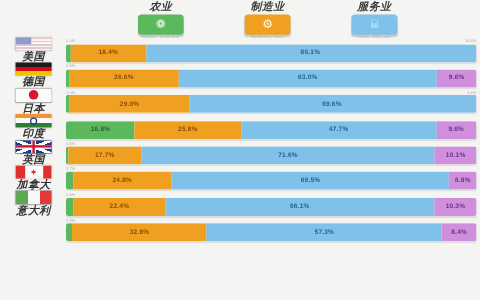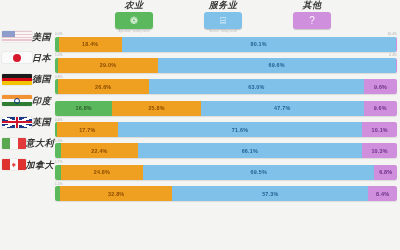--- a/index.html
+++ b/index.html
@@ -26,21 +26,21 @@
     box-shadow:0 1px 1px rgba(0,0,0,.18);
     font-size:9px;color:#fff;position:relative;overflow:hidden;
   }
   .chip-glyph{font-size:10px;line-height:1;opacity:.92;}
 
   
   .rows{position:absolute;left:0;top:33px;width:400px;}
   .row{position:relative;height:21.4px;}
   .row-label{
     position:absolute;left:2px;top:-2px;width:52px;
-    display:flex;flex-direction:row;align-items:center;
+    display:flex;flex-direction:column;align-items:center;
   }
   .flag{
     width:30px;height:11px;border-radius:1px;overflow:hidden;position:relative;
     box-shadow:0 0 1px rgba(0,0,0,.35);
   }
   .cname{
     font-size:9px;font-weight:bold;font-style:italic;color:#333;
     line-height:10px;letter-spacing:.5px;white-space:nowrap;
   }
 
@@ -109,31 +109,32 @@
 
   <div class="legend" id="legend">
       <div class="legend-item">
         <div class="legend-label">农业</div>
         <div class="legend-chip" style="background: rgb(92, 184, 92);">
           <span class="chip-glyph">❁</span>
         </div>
         <div style="font-size: 2.6px; color: rgb(189, 189, 189); margin-top: 1px; white-space: nowrap;">Agriculture · primary sector</div>
       </div>
       <div class="legend-item">
+        <div class="legend-label">制造业</div>
+        <div class="legend-chip" style="background: rgb(240, 160, 32);">
+          <span class="chip-glyph">⚙</span>
+        </div>
+        <div style="font-size: 2.6px; color: rgb(189, 189, 189); margin-top: 1px; white-space: nowrap;">Manufacturing · industry</div>
+      </div>
+      <div class="legend-item">
         <div class="legend-label">服务业</div>
         <div class="legend-chip" style="background: rgb(127, 193, 232);">
           <span class="chip-glyph">⌸</span>
         </div>
         <div style="font-size: 2.6px; color: rgb(189, 189, 189); margin-top: 1px; white-space: nowrap;">Services · tertiary sector</div>
-      </div>
-      <div class="legend-item">
-        <div class="legend-label">其他</div>
-        <div class="legend-chip" style="background: rgb(207, 143, 221);">
-          <span class="chip-glyph">?</span>
-        </div>
       </div>
     </div>
 
   <div class="rows" id="rows">
       <div class="row">
         <div class="row-label">
           <div class="flag f-us">
             <div class="stripes"></div>
             <div class="canton"></div>
           </div>
@@ -145,50 +146,50 @@
         </div>
         <div class="track">
           <div class="seg agri" style="width: 1.1%; background: rgb(92, 184, 92);"></div>
           <div class="seg manu" style="width: 18.4%; background: rgb(240, 160, 32);">18.4%</div>
           <div class="seg serv" style="width: 80.1%; background: rgb(127, 193, 232);">80.1%</div>
           <div class="seg othr" style="width: 0.4%; background: rgb(207, 143, 221);"></div>
         </div>
       </div>
       <div class="row">
         <div class="row-label">
+          <div class="flag f-de"></div>
+          <div class="cname">德国</div>
+        </div>
+        <div class="axis">
+          <span>0.8%</span>
+          <span></span>
+        </div>
+        <div class="track">
+          <div class="seg agri" style="width: 0.8%; background: rgb(92, 184, 92);"></div>
+          <div class="seg manu" style="width: 26.6%; background: rgb(240, 160, 32);">26.6%</div>
+          <div class="seg serv" style="width: 63%; background: rgb(127, 193, 232);">63.0%</div>
+          <div class="seg othr" style="width: 9.6%; background: rgb(207, 143, 221);">9.6%</div>
+        </div>
+      </div>
+      <div class="row">
+        <div class="row-label">
           <div class="flag f-jp">
             <div class="dot"></div>
           </div>
           <div class="cname">日本</div>
         </div>
         <div class="axis">
           <span>1.0%</span>
           <span>0.4%</span>
         </div>
         <div class="track">
           <div class="seg agri" style="width: 1%; background: rgb(92, 184, 92);"></div>
           <div class="seg manu" style="width: 29%; background: rgb(240, 160, 32);">29.0%</div>
           <div class="seg serv" style="width: 69.6%; background: rgb(127, 193, 232);">69.6%</div>
           <div class="seg othr" style="width: 0.4%; background: rgb(207, 143, 221);"></div>
-        </div>
-      </div>
-      <div class="row">
-        <div class="row-label">
-          <div class="flag f-de"></div>
-          <div class="cname">德国</div>
-        </div>
-        <div class="axis">
-          <span>0.8%</span>
-          <span></span>
-        </div>
-        <div class="track">
-          <div class="seg agri" style="width: 0.8%; background: rgb(92, 184, 92);"></div>
-          <div class="seg manu" style="width: 26.6%; background: rgb(240, 160, 32);">26.6%</div>
-          <div class="seg serv" style="width: 63%; background: rgb(127, 193, 232);">63.0%</div>
-          <div class="seg othr" style="width: 9.6%; background: rgb(207, 143, 221);">9.6%</div>
         </div>
       </div>
       <div class="row">
         <div class="row-label">
           <div class="flag f-in">
             <div class="chakra"></div>
           </div>
           <div class="cname">印度</div>
         </div>
         <div class="axis">
@@ -219,55 +220,55 @@
         </div>
         <div class="track">
           <div class="seg agri" style="width: 0.6%; background: rgb(92, 184, 92);"></div>
           <div class="seg manu" style="width: 17.7%; background: rgb(240, 160, 32);">17.7%</div>
           <div class="seg serv" style="width: 71.6%; background: rgb(127, 193, 232);">71.6%</div>
           <div class="seg othr" style="width: 10.1%; background: rgb(207, 143, 221);">10.1%</div>
         </div>
       </div>
       <div class="row">
         <div class="row-label">
+          <div class="flag f-ca">
+            <div class="lb"></div>
+            <div class="rb"></div>
+            <div class="leaf"></div>
+          </div>
+          <div class="cname">加拿大</div>
+        </div>
+        <div class="axis">
+          <span>1.7%</span>
+          <span></span>
+        </div>
+        <div class="track">
+          <div class="seg agri" style="width: 1.7%; background: rgb(92, 184, 92);"></div>
+          <div class="seg manu" style="width: 24.8%; background: rgb(240, 160, 32);">24.8%</div>
+          <div class="seg serv" style="width: 69.5%; background: rgb(127, 193, 232);">69.5%</div>
+          <div class="seg othr" style="width: 6.8%; background: rgb(207, 143, 221);">6.8%</div>
+        </div>
+      </div>
+      <div class="row">
+        <div class="row-label">
           <div class="flag f-it"></div>
           <div class="cname">意大利</div>
         </div>
         <div class="axis">
           <span>1.9%</span>
           <span></span>
         </div>
         <div class="track">
           <div class="seg agri" style="width: 1.9%; background: rgb(92, 184, 92);"></div>
           <div class="seg manu" style="width: 22.4%; background: rgb(240, 160, 32);">22.4%</div>
           <div class="seg serv" style="width: 66.1%; background: rgb(127, 193, 232);">66.1%</div>
           <div class="seg othr" style="width: 10.3%; background: rgb(207, 143, 221);">10.3%</div>
         </div>
       </div>
       <div class="row">
-        <div class="row-label">
-          <div class="flag f-ca">
-            <div class="lb"></div>
-            <div class="rb"></div>
-            <div class="leaf"></div>
-          </div>
-          <div class="cname">加拿大</div>
-        </div>
-        <div class="axis">
-          <span>1.7%</span>
-          <span></span>
-        </div>
-        <div class="track">
-          <div class="seg agri" style="width: 1.7%; background: rgb(92, 184, 92);"></div>
-          <div class="seg manu" style="width: 24.8%; background: rgb(240, 160, 32);">24.8%</div>
-          <div class="seg serv" style="width: 69.5%; background: rgb(127, 193, 232);">69.5%</div>
-          <div class="seg othr" style="width: 6.8%; background: rgb(207, 143, 221);">6.8%</div>
-        </div>
-      </div>
-      <div class="row">
         <div class="axis">
           <span>1.5%</span>
           <span></span>
         </div>
         <div class="track">
           <div class="seg agri" style="width: 1.5%; background: rgb(92, 184, 92);"></div>
           <div class="seg manu" style="width: 32.8%; background: rgb(240, 160, 32);">32.8%</div>
           <div class="seg serv" style="width: 57.3%; background: rgb(127, 193, 232);">57.3%</div>
           <div class="seg othr" style="width: 8.4%; background: rgb(207, 143, 221);">8.4%</div>
         </div>

